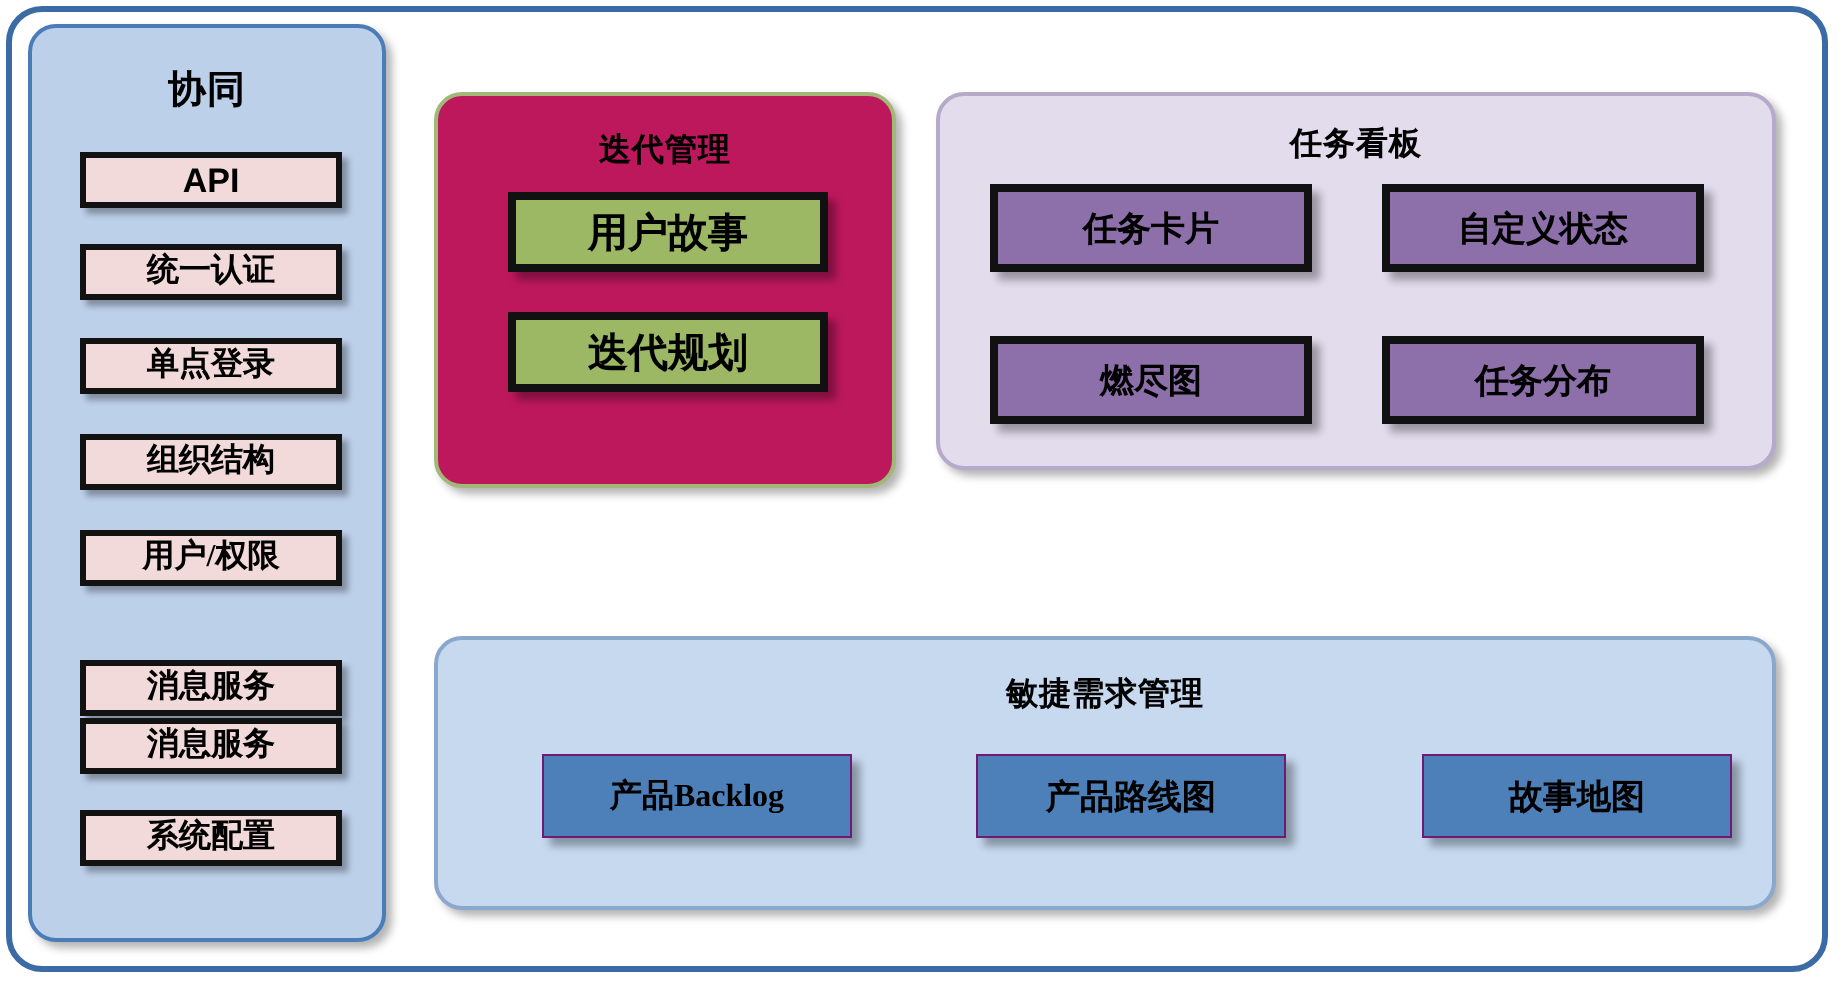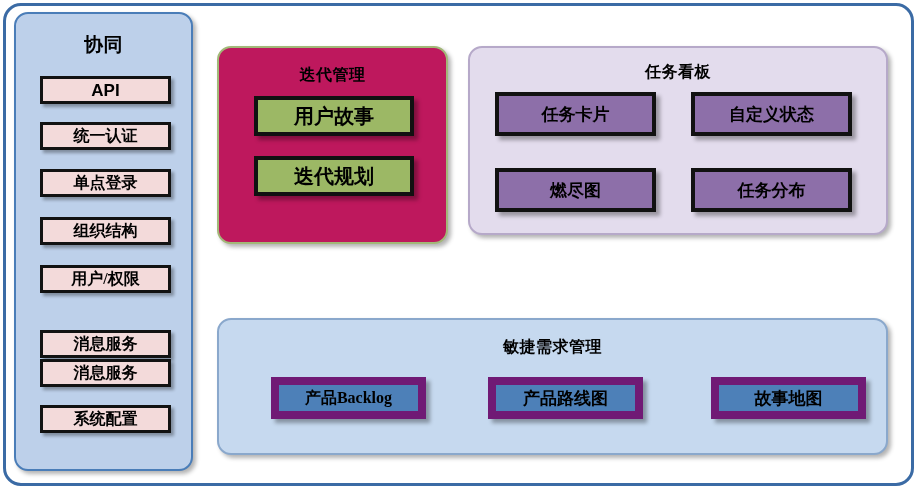--- a/index.html
+++ b/index.html
@@ -161,21 +161,21 @@
     top: 17px;
     font-size: 16px;
   }
   .blue-box {
     position: absolute;
     top: 57px;
     width: 155px;
     height: 42px;
     box-sizing: border-box;
     background: #4d80b8;
-    border: 8px solid #701a75;
+    border: 1px solid #701a75;
     box-shadow: 4px 4px 4px rgba(0,0,0,0.33);
     display: flex;
     align-items: center;
     justify-content: center;
     font-family: "Liberation Serif", serif;
     font-size: 17px;
     font-weight: bold;
     color: #000000;
     white-space: nowrap;
   }

